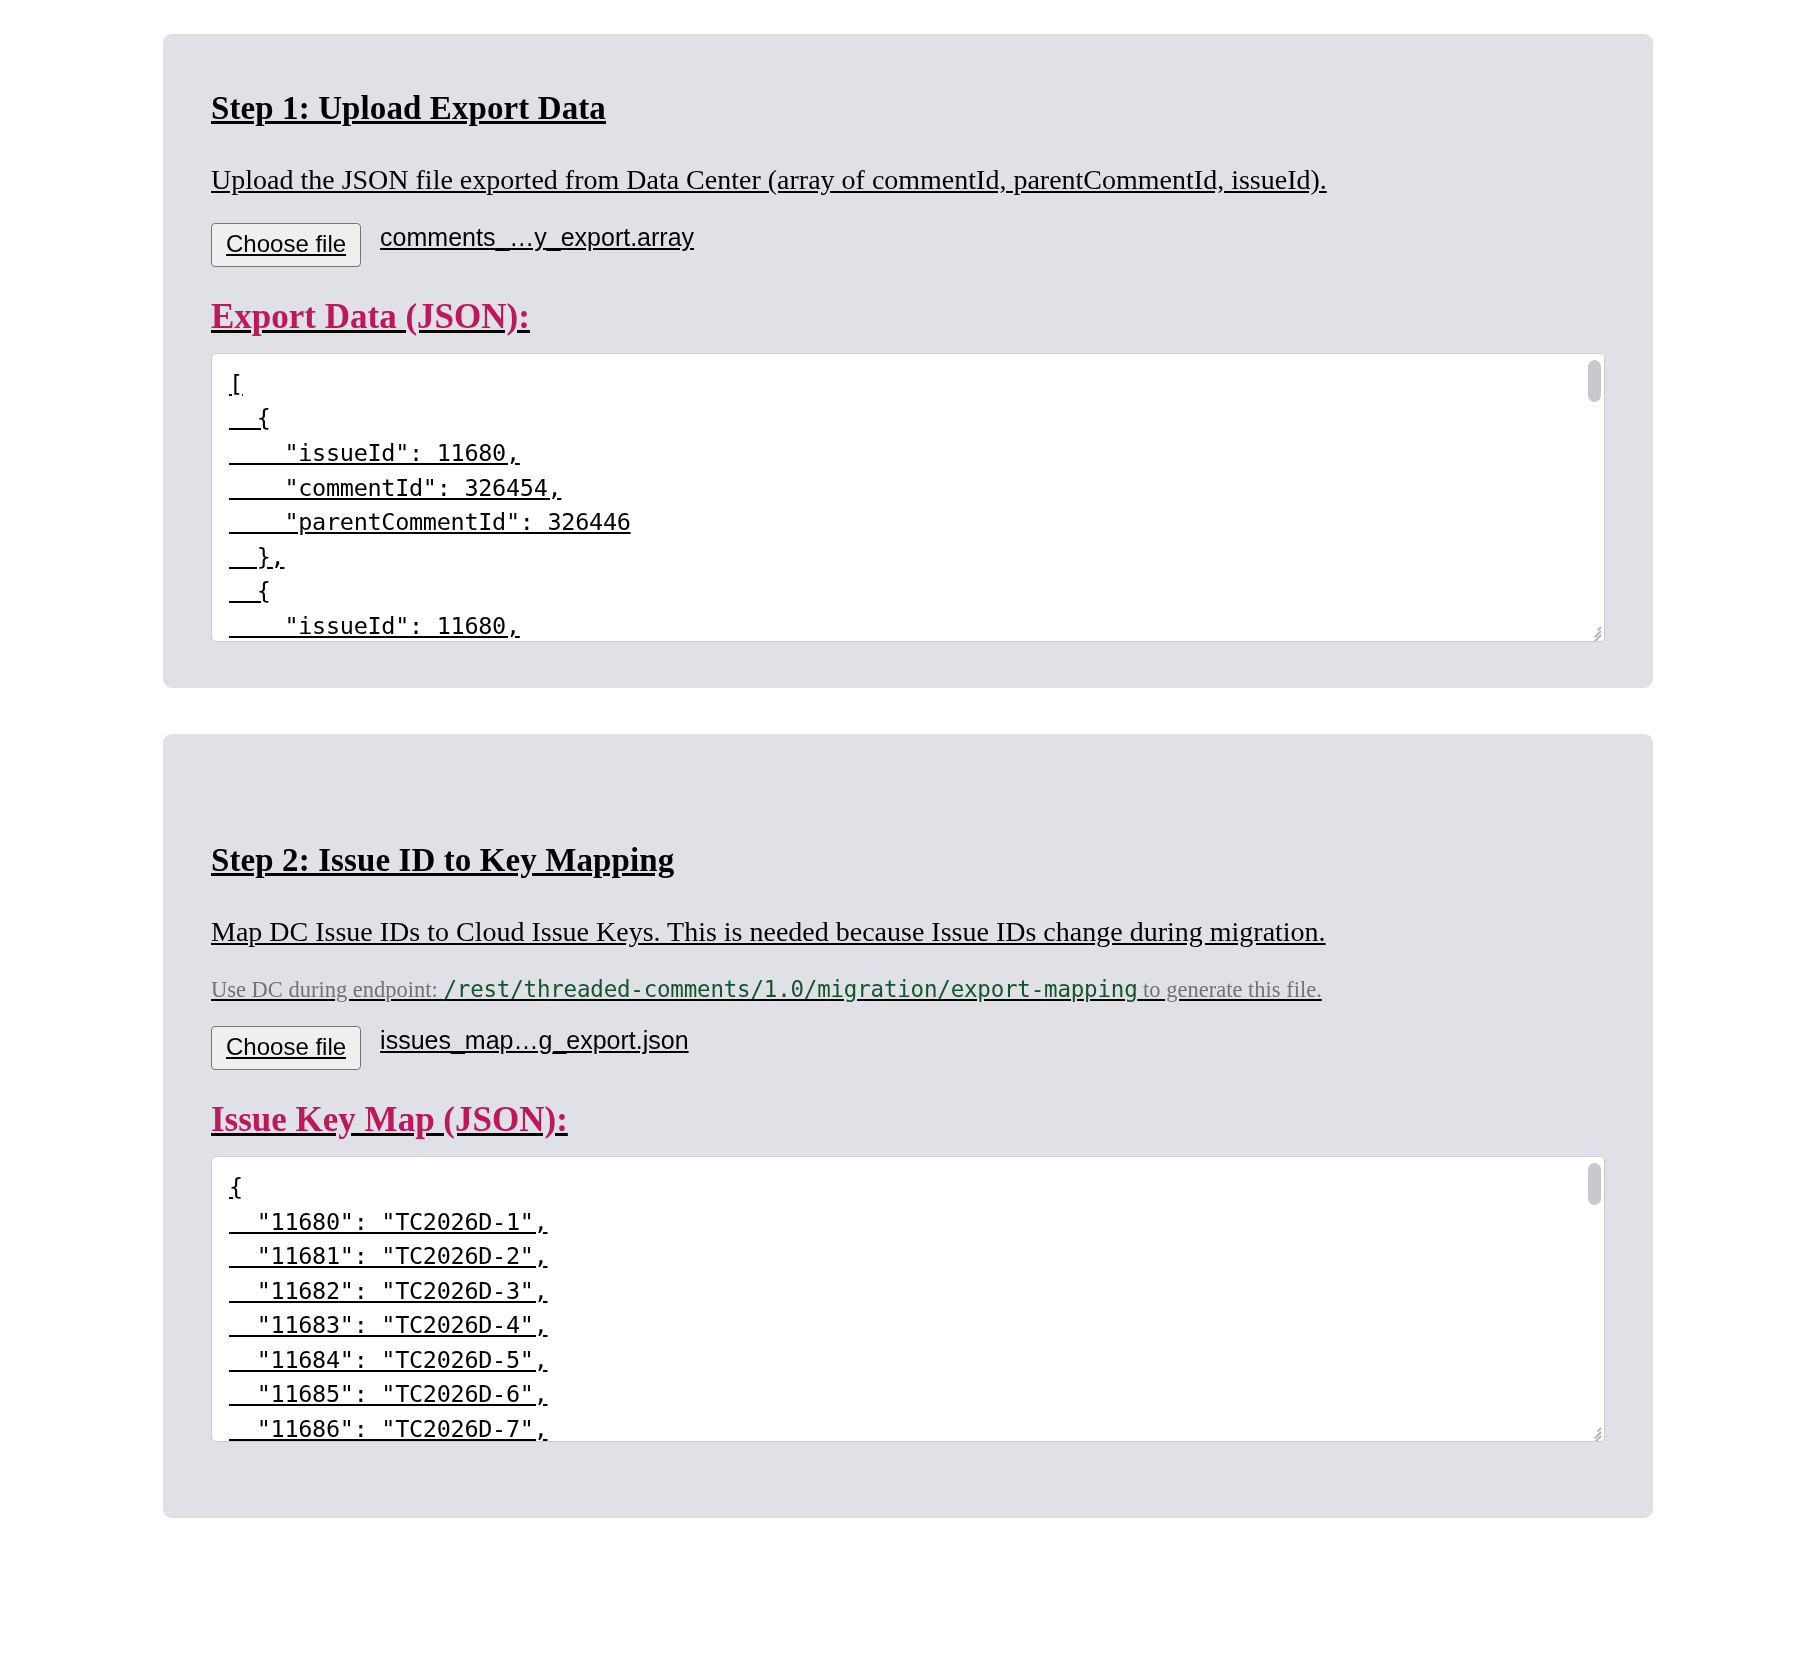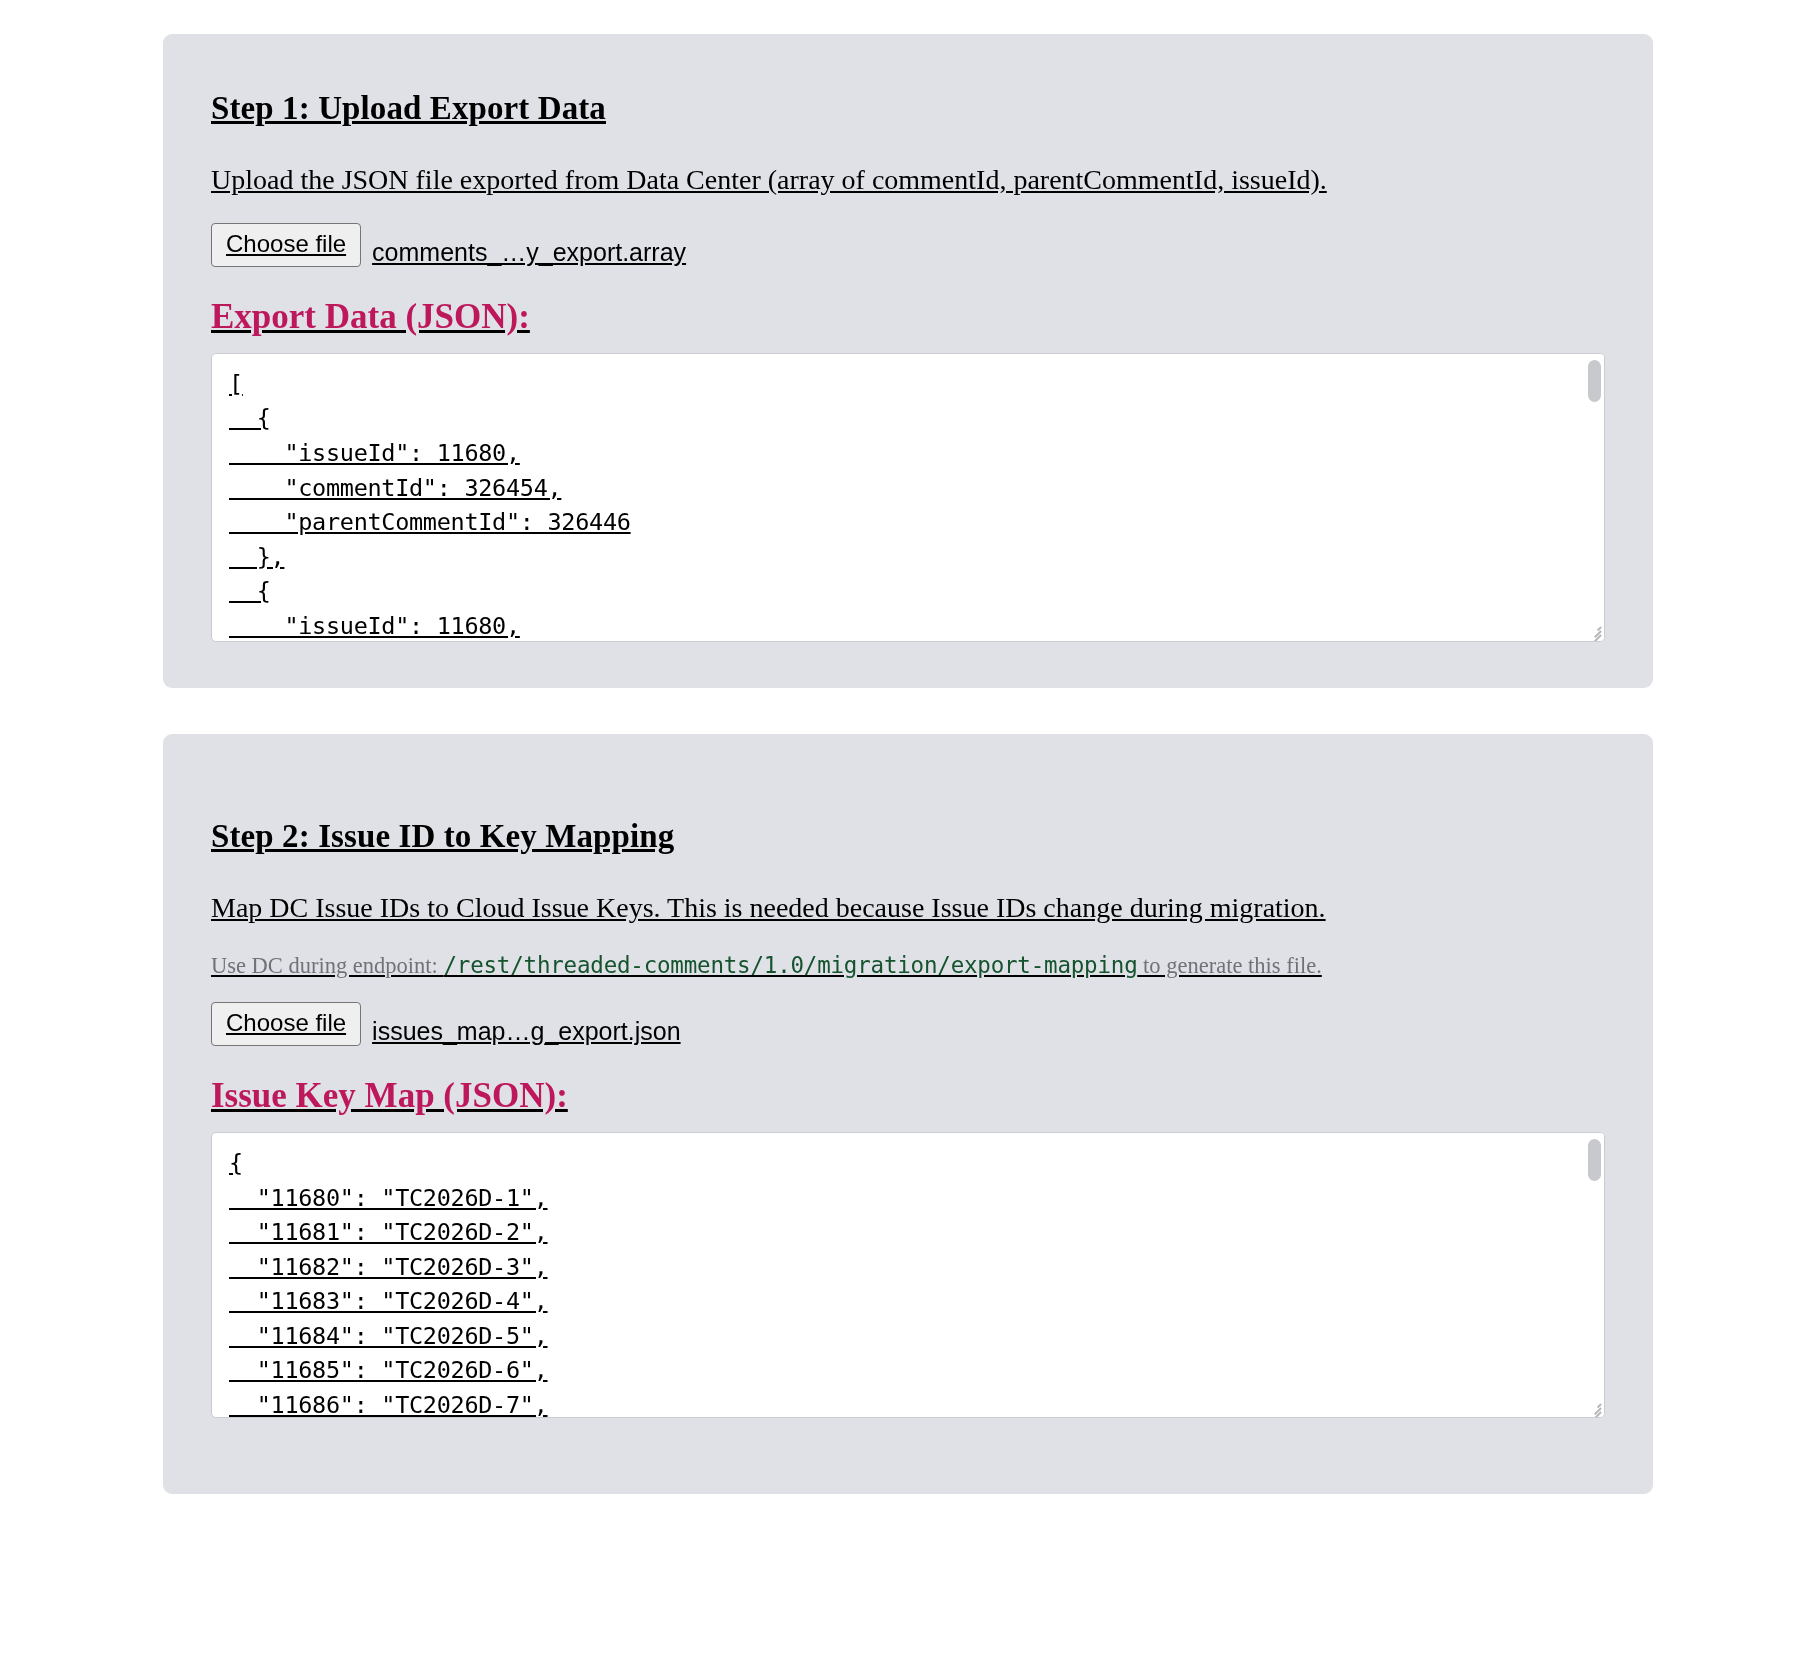--- a/index.html
+++ b/index.html
@@ -20,21 +20,21 @@
 
   .panel {
     margin: 0 auto;
     width: 1490px;
     background: #dfe1e6;
     border-radius: 9px;
     padding: 56px 48px 46px 48px;
     text-decoration: underline;
   }
   .panel + .panel { margin-top: 46px; }
-  .panel--two { padding-top: 84px; padding-bottom: 76px; }
+  .panel--two { padding-top: 108px; padding-bottom: 76px; }
 
   .step-title {
     font-family: "Liberation Serif", "DejaVu Serif", serif;
     font-weight: bold;
     font-size: 33px;
     line-height: 1.15;
     color: #000000;
     margin: 0 0 34px 0;
     letter-spacing: 0.1px;
   }
@@ -56,22 +56,22 @@
   }
   .hint .code {
     font-family: "DejaVu Sans Mono", "Liberation Mono", monospace;
     font-size: 22.5px;
     color: #14532d;
     letter-spacing: -0.2px;
   }
 
   .file-row {
     display: flex;
-    align-items: flex-end;
-    gap: 11px;
+    align-items: flex-start;
+    gap: 19px;
     margin: 0 0 30px 0;
   }
   .choose-file-btn {
     font-family: "Liberation Sans", "DejaVu Sans", sans-serif;
     font-size: 24px;
     line-height: 1;
     color: #000000;
     background: #efefef;
     border: 1.6px solid #767676;
     border-radius: 4px;

